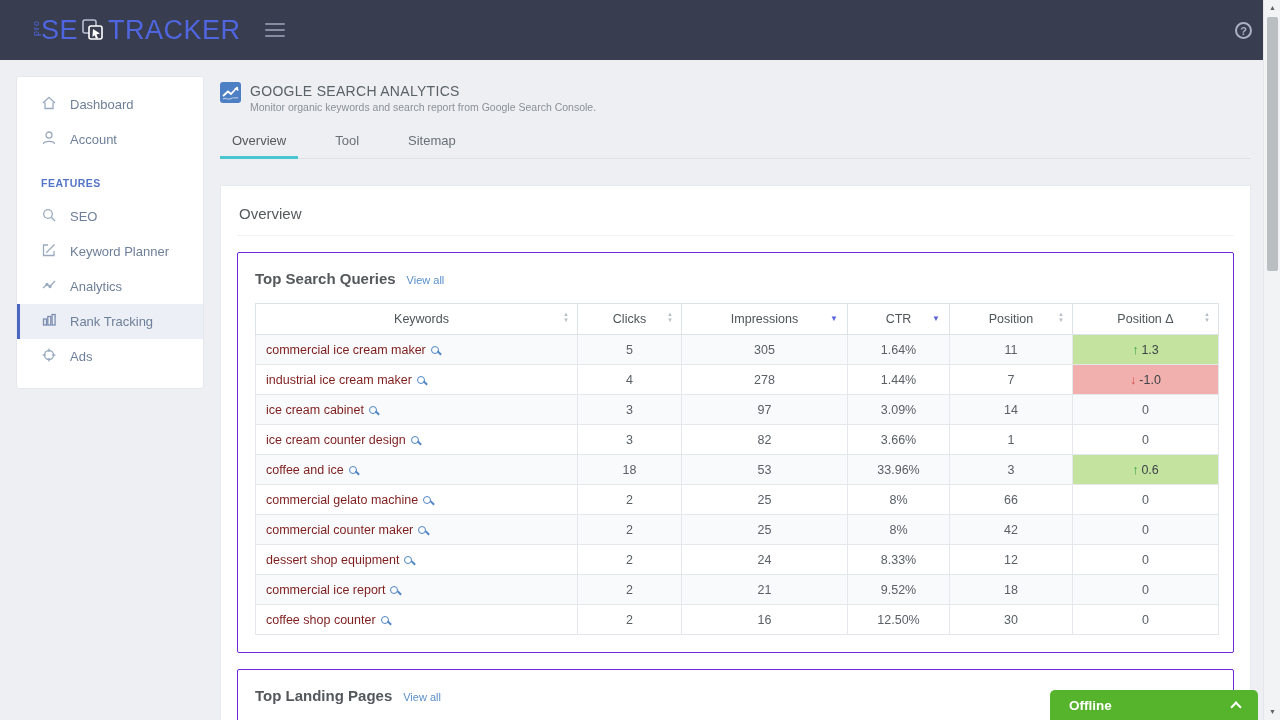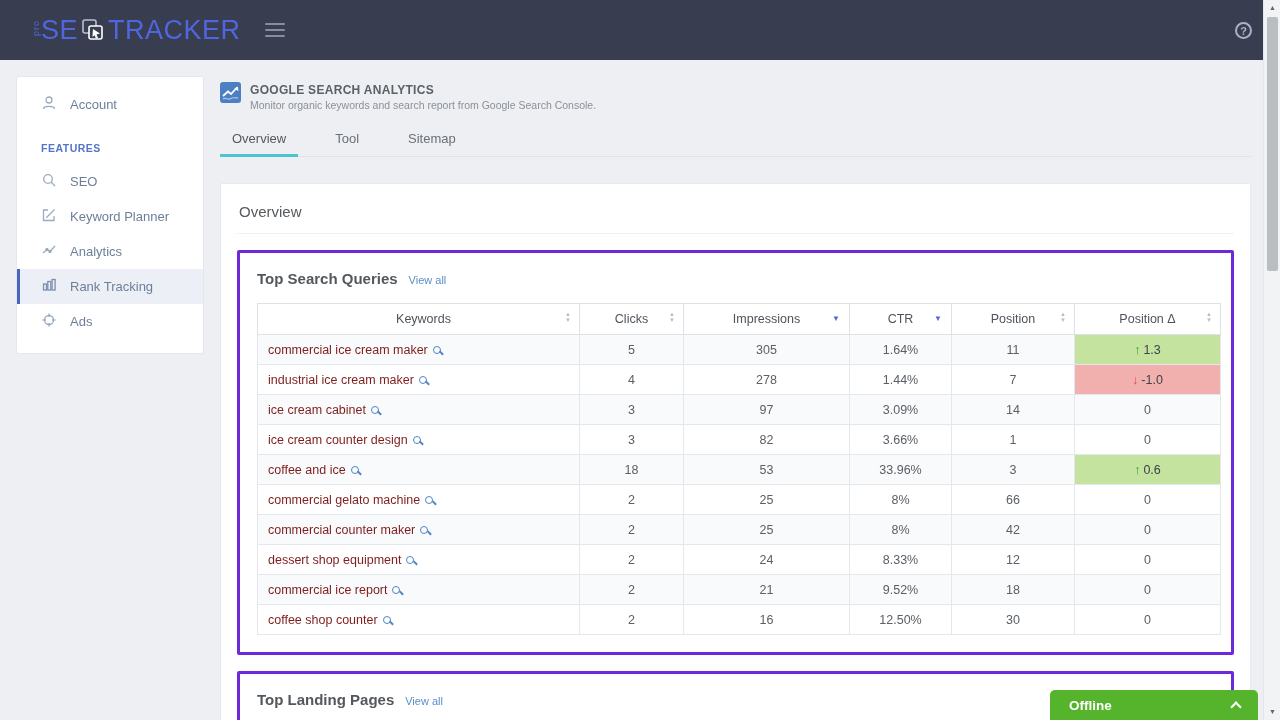--- a/index.html
+++ b/index.html
@@ -55,39 +55,39 @@
   .side-item.active { background:#eceff5; border-left:3px solid #4a66c0; }
   .side-section {
     font-size:10.5px; font-weight:bold; letter-spacing:0.5px;
     color:#5575c8; padding:20px 0 10px 24px;
   }
 
   
   .main { position:absolute; left:220px; top:76px; width:1031px; }
   .gsa-header { display:flex; margin-top:6px; }
   .gsa-icon { flex:none; margin-right:9px; }
-  .gsa-title { font-size:12px; font-weight:bold; color:#5a6167; letter-spacing:0.3px; padding-top:1px; }
+  .gsa-title { font-size:14px; font-weight:normal; color:#5a6167; letter-spacing:0.3px; padding-top:1px; }
   .gsa-sub { font-size:10.5px; color:#8a9199; margin-top:2px; }
 
   .tabs { display:flex; margin-top:13px; border-bottom:1px solid #dfe2e6; }
   .tab {
     font-size:13px; color:#697077; padding:6px 12px 8px 12px; margin-right:25px;
     cursor:pointer; border-bottom:3px solid transparent; position:relative; top:1px;
   }
   .tab.active { color:#54585c; border-bottom:3px solid #4bc5cf; }
 
   .panel {
     margin-top:26px; background:#fff; border:1px solid #e7eaee; border-bottom:none;
     min-height:560px; padding:0 16px;
   }
   .panel-title { font-size:15px; color:#565a5e; padding:19px 2px 13px 2px; }
   .panel-divider { border-top:1px solid #f0f2f4; }
 
   .card {
-    border:3px solid #6d28d9; border-radius:2px; margin-top:16px;
+    border:1px solid #6d28d9; border-radius:2px; margin-top:16px;
     padding:17px; background:#fff;
   }
   .card-head { display:flex; align-items:baseline; }
   .card-title { font-size:15px; font-weight:bold; color:#54585c; }
   .view-all { font-size:11px; color:#5b8fc9; margin-left:11px; cursor:pointer; }
 
   
   table.queries { border-collapse:collapse; table-layout:fixed; width:963px; margin-top:16px; }
   col.c-kw{width:322px;} col.c-cl{width:104px;} col.c-im{width:166px;}
   col.c-ct{width:102px;} col.c-po{width:123px;} col.c-pd{width:146px;}
@@ -152,20 +152,29 @@
   </div>
   <div class="hamburger">
     <div></div>
       <div></div>
       <div></div>
   </div>
   <div class="help-btn">?</div>
 </div>
 
 <div class="sidebar">
+  <div class="side-item">
+    <span>
+      <svg width="16" height="16" viewBox="0 0 16 16" fill="none" stroke="#9aaabf" stroke-width="1.3">
+        <path d="M2 8 L8 2.3 L14 8"></path>
+          <path d="M4 7.2 V13.5 H12 V7.2"></path>
+      </svg>
+    </span>
+    <span>Dashboard</span>
+  </div>
   <div class="side-item">
     <span>
       <svg width="16" height="16" viewBox="0 0 16 16" fill="none" stroke="#9aaabf" stroke-width="1.3">
         <circle cx="8" cy="5" r="3"></circle>
           <path d="M2.5 14 C2.5 10.5 13.5 10.5 13.5 14"></path>
       </svg>
     </span>
     <span>Account</span>
   </div>
 

